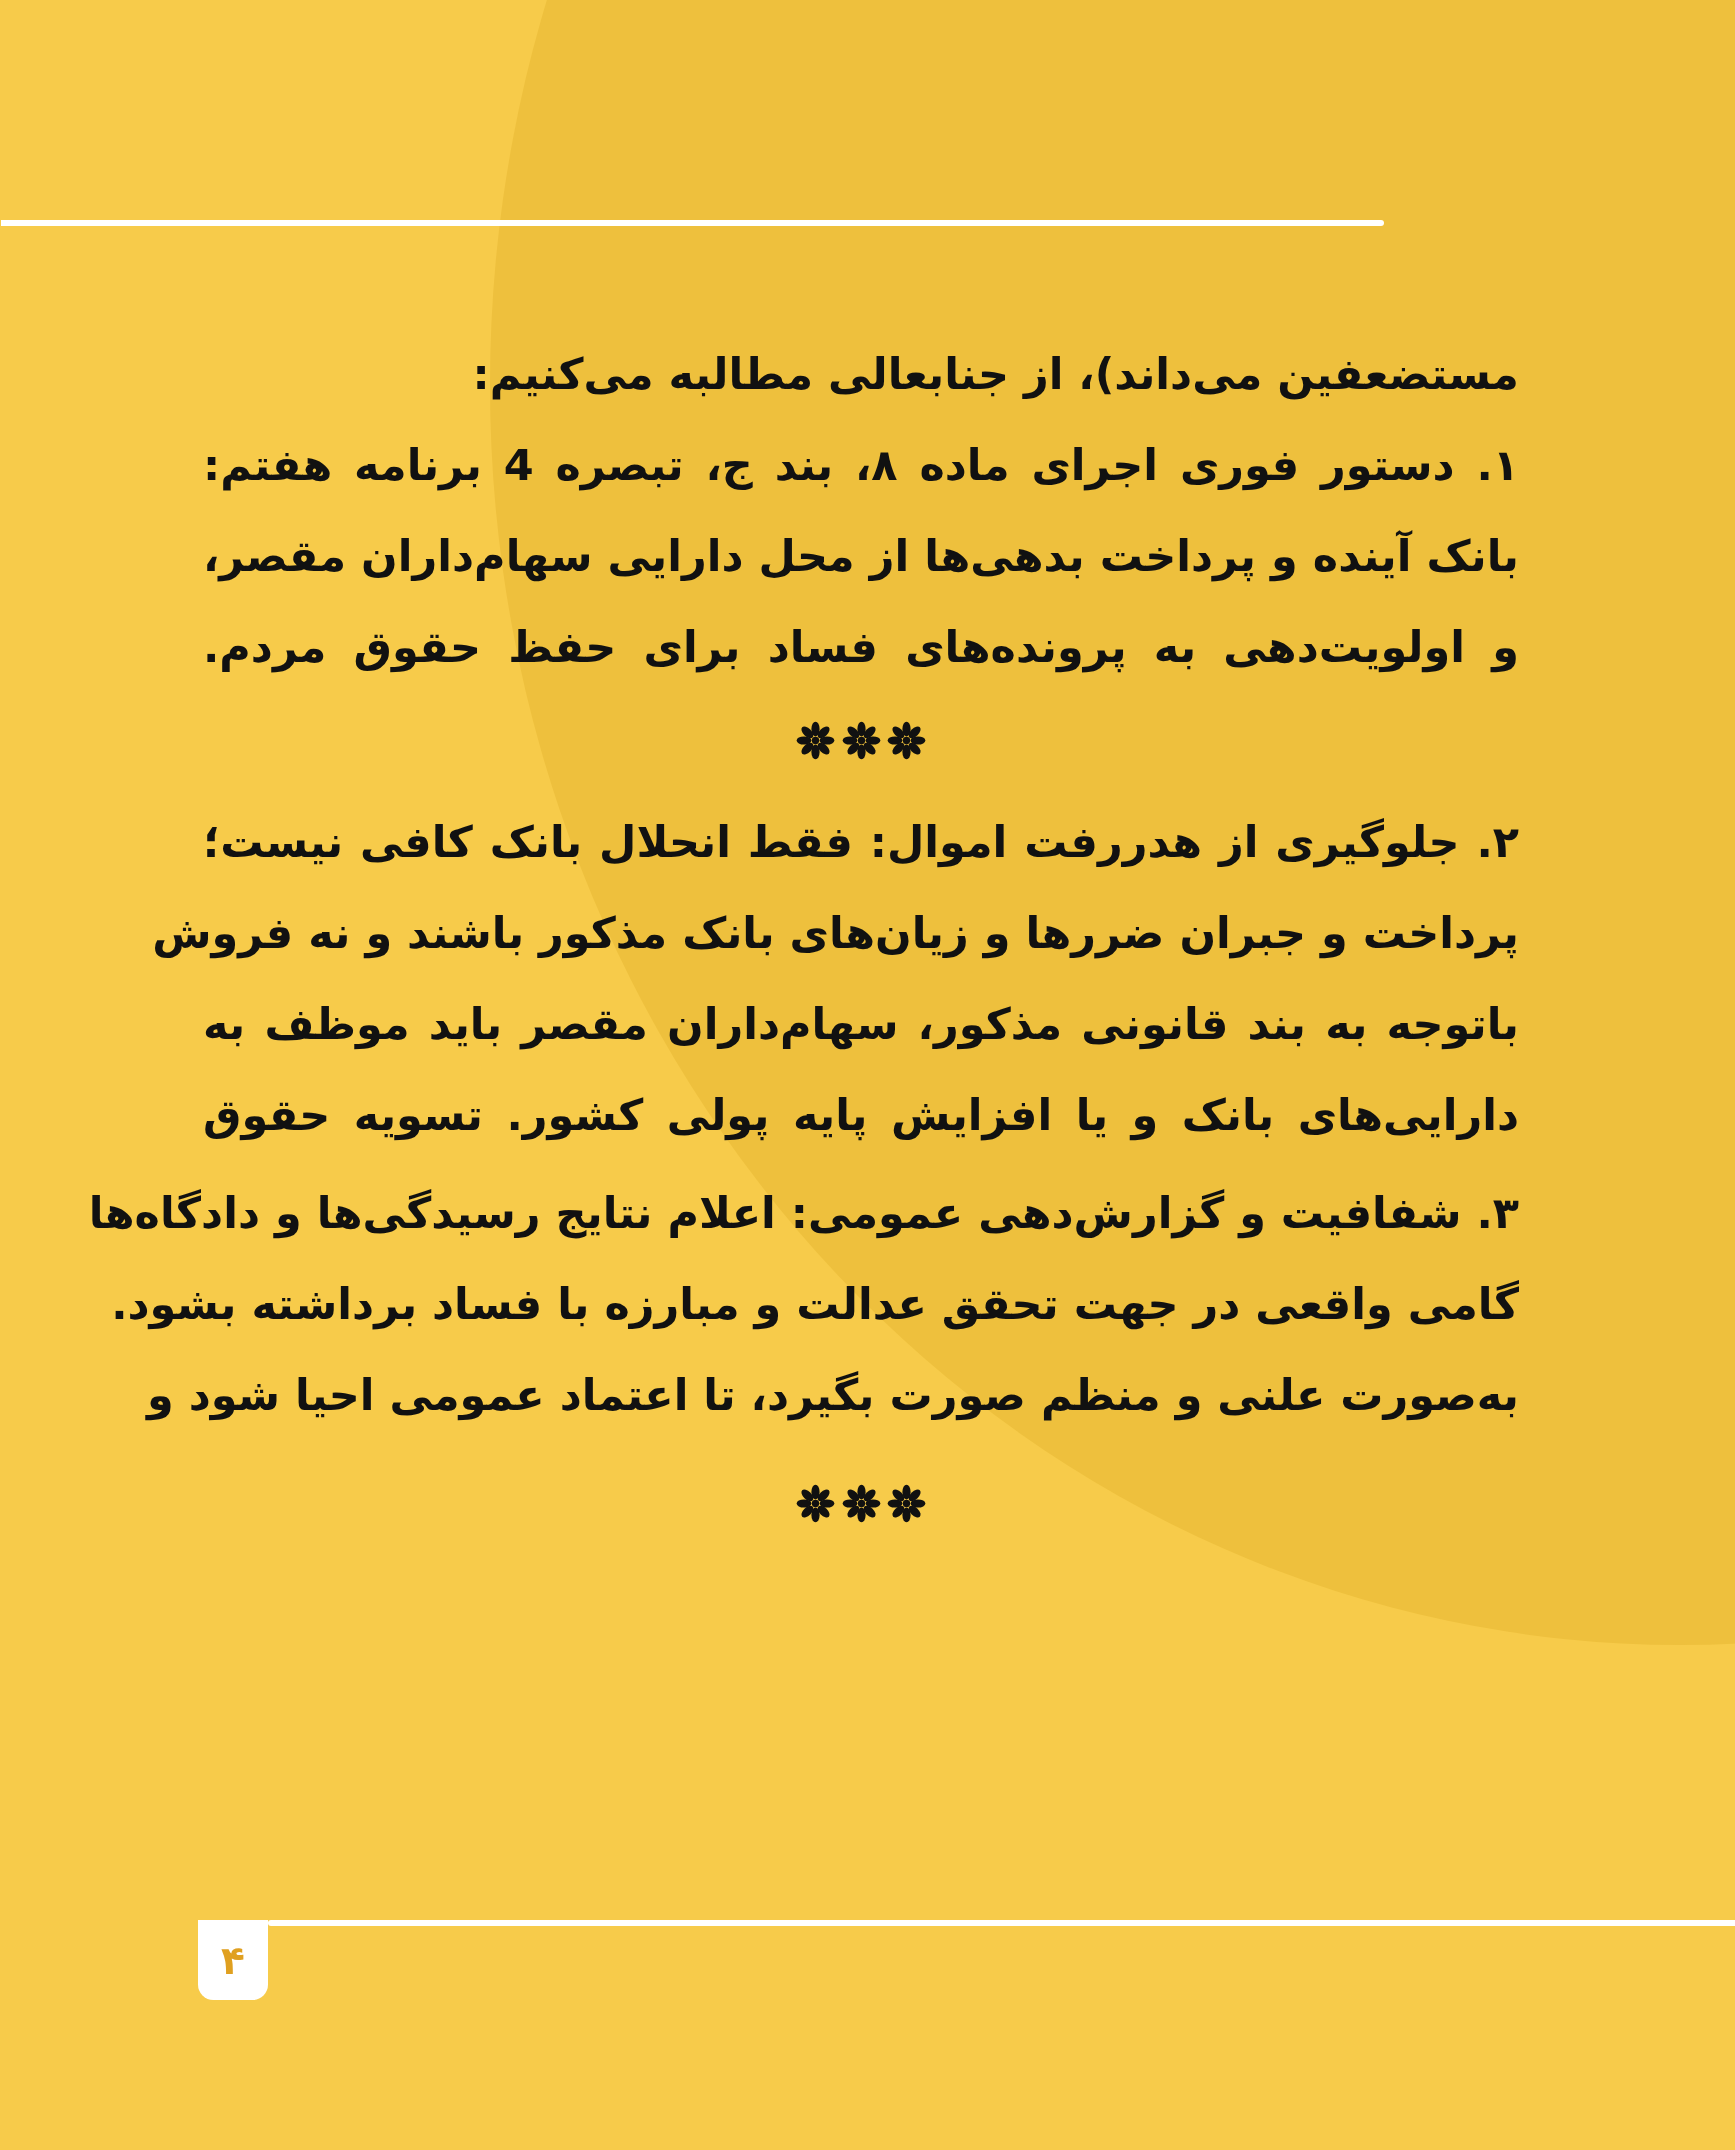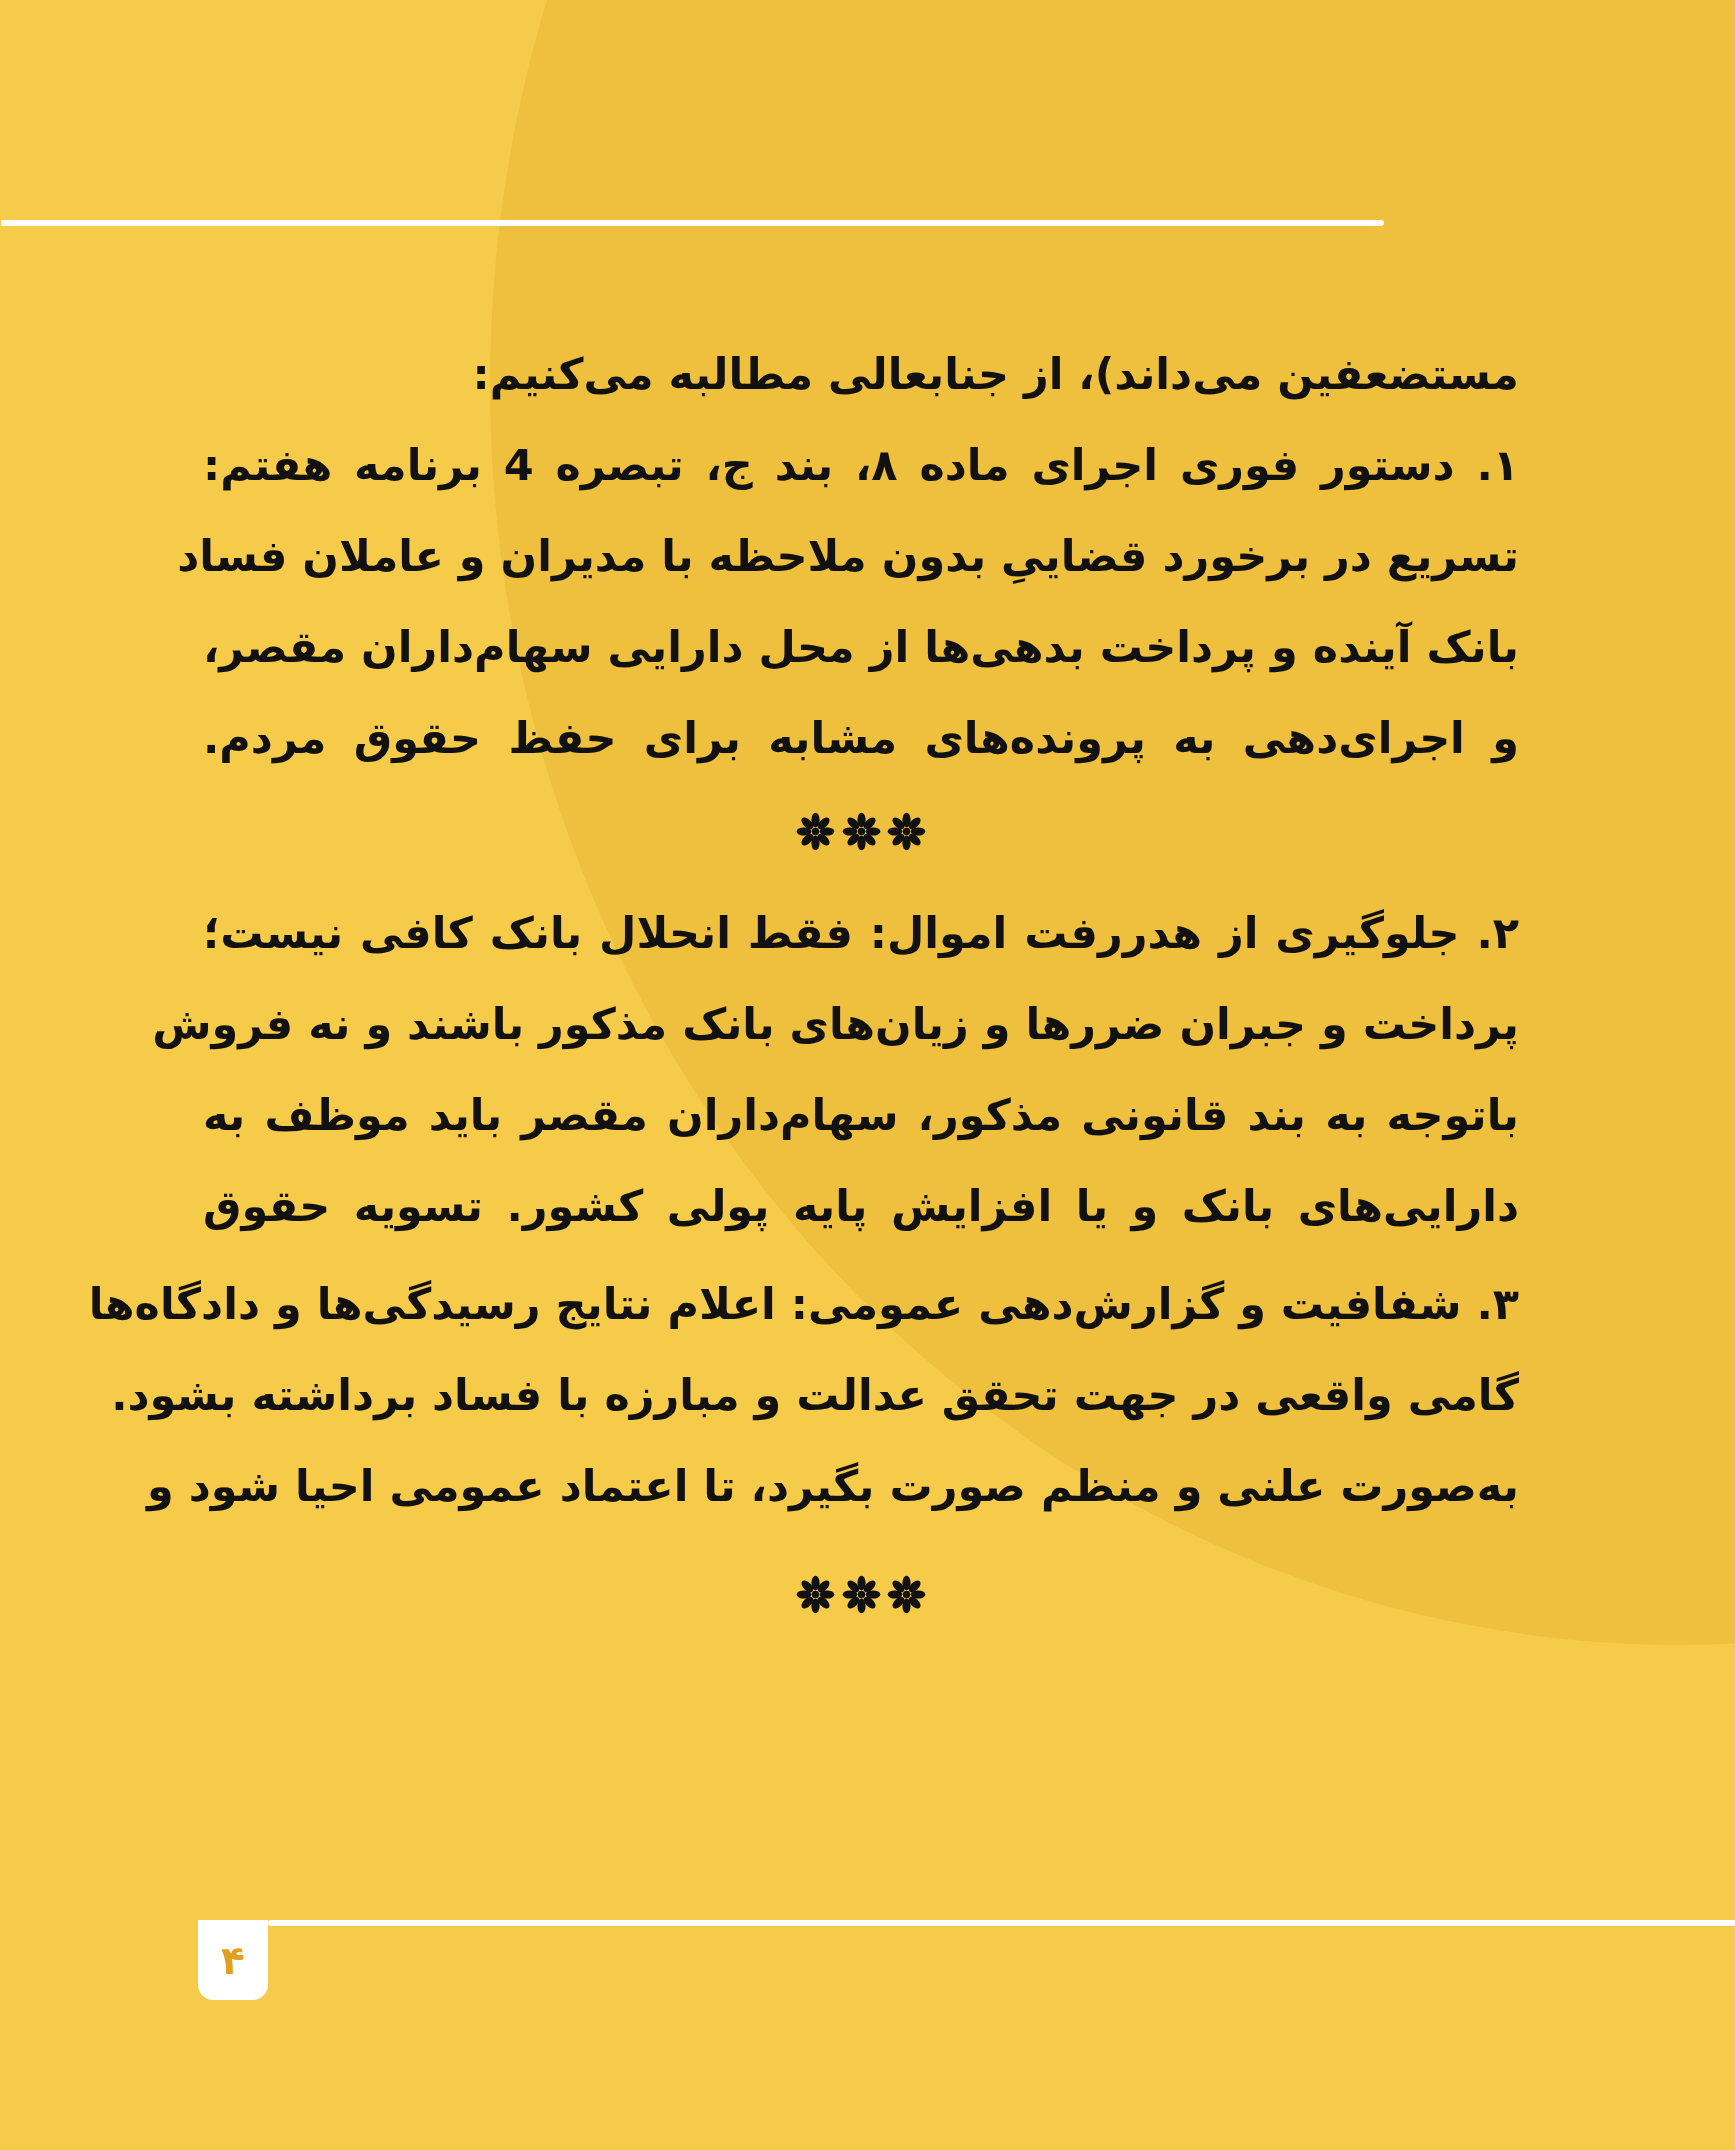--- a/index.html
+++ b/index.html
@@ -117,23 +117,22 @@
 <div class="top-rule"></div>
 
 <main class="content">
 
   <p class="para intro">
     <span class="line last">مستضعفین می‌داند)، از جنابعالی مطالبه می‌کنیم:</span>
   </p>
 
   <p class="para item1">
     <span class="line">۱. دستور فوری اجرای ماده ۸، بند ج، تبصره 4 برنامه هفتم:</span>
-    <span class="line">تسریع در برخورد قضاییِ بدون ملاحظه با مدیران و عاملان فساد</span>
     <span class="line">بانک آینده و پرداخت بدهی‌ها از محل دارایی سهام‌داران مقصر،</span>
-    <span class="line">و اجرای‌دهی به پرونده‌های مشابه برای حفظ حقوق مردم.</span>
+    <span class="line">و اولویت‌دهی به پرونده‌های فساد برای حفظ حقوق مردم.</span>
   </p>
 
   <div class="divider first">
     <svg class="flower" viewBox="-50 -50 100 100">
       <g fill="#111111">
         <ellipse cx="0" cy="-28" rx="10" ry="18"></ellipse>
         <ellipse cx="0" cy="-28" rx="10" ry="18" transform="rotate(45)"></ellipse>
         <ellipse cx="0" cy="-28" rx="10" ry="18" transform="rotate(90)"></ellipse>
         <ellipse cx="0" cy="-28" rx="10" ry="18" transform="rotate(135)"></ellipse>
         <ellipse cx="0" cy="-28" rx="10" ry="18" transform="rotate(180)"></ellipse>

